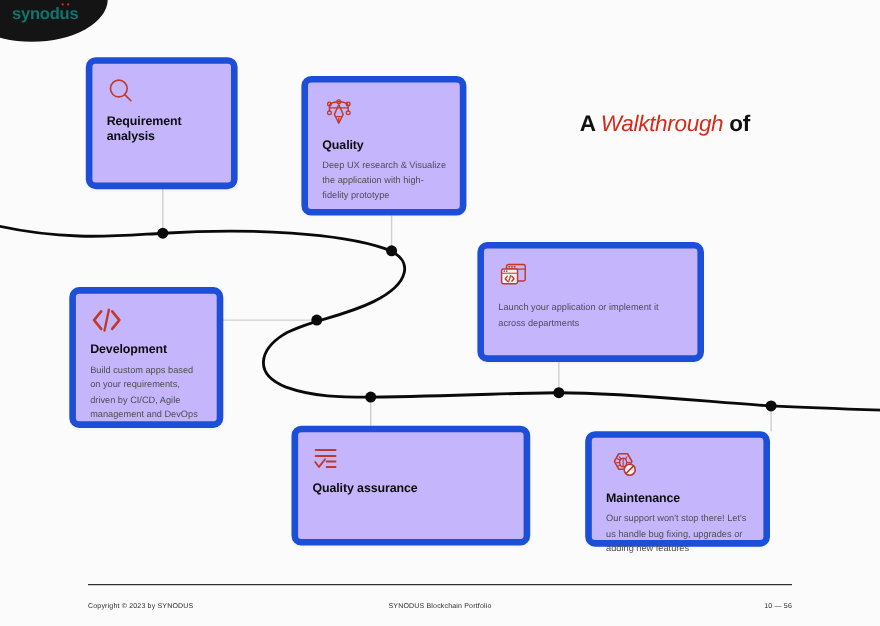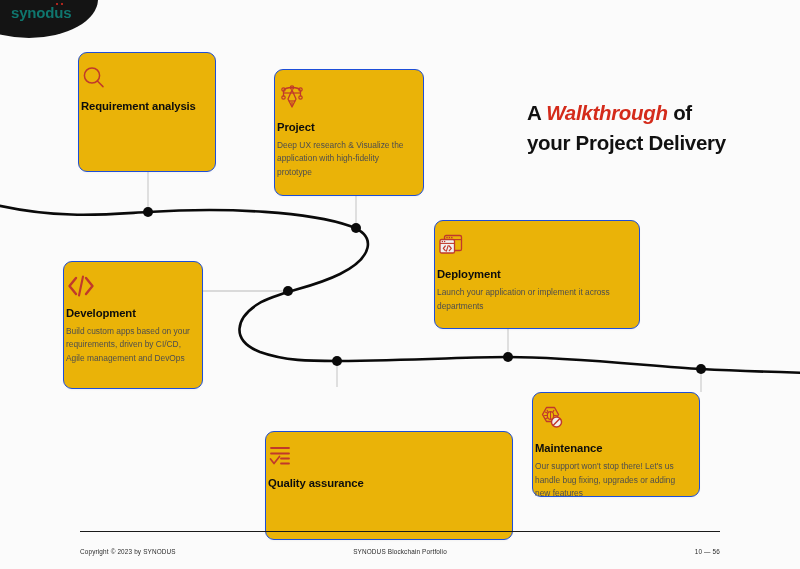--- a/index.html
+++ b/index.html
@@ -73,26 +73,26 @@
     height: 569px;
     overflow: visible;
   }
   svg.connectors { z-index: 5; }
   svg.curve { z-index: 10; }
   svg.dots { z-index: 12; }
 
   
   .card {
     position: absolute;
-    background: #eab308;
-    border: 1px solid #1d4ed8;
+    background: #c4b5fd;
+    border: 6px solid #1d4ed8;
     border-radius: 9px;
     box-sizing: border-box;
     z-index: 20;
-    padding: 12px 12px 12px 2px;
+    padding: 12px 12px 12px 13px;
     box-shadow: 0 1px 2px rgba(0,0,0,0.035);
   }
   .card .icon {
     display: block;
     margin-bottom: 9px;
     line-height: 0;
   }
   .card .card-title {
     font-size: 11.3px;
     font-weight: 700;
@@ -106,21 +106,21 @@
     font-weight: 400;
     color: #4e4e4e;
     line-height: 13.4px;
     margin: 0;
   }
 
   #card-requirement { left: 78px;  top: 52px;  width: 138px; height: 120px; }
   #card-design      { left: 274px; top: 69px;  width: 150px; height: 127px; }
   #card-development { left: 50px;  top: 261px; width: 140px; height: 128px; margin-left: 13px; }
   #card-deployment  { left: 434px; top: 220px; width: 206px; height: 109px; }
-  #card-quality     { left: 265px; top: 387px; width: 248px; height: 109px; margin-top: 44px; }
+  #card-quality     { left: 265px; top: 387px; width: 217px; height: 109px; }
   #card-maintenance { left: 532px; top: 392px; width: 168px; height: 105px; }
 
   #card-deployment .card-desc,
   #card-quality .card-desc,
   #card-maintenance .card-desc { line-height: 13.6px; }
 
   
   .headline {
     position: absolute;
     left: 527px;
@@ -129,21 +129,21 @@
     z-index: 25;
     font-size: 20.5px;
     font-weight: 700;
     line-height: 30px;
     letter-spacing: -0.3px;
     color: #111111;
   }
   .headline .hl-accent {
     color: #d42b1b;
     font-style: italic;
-    font-weight: 700;
+    font-weight: 400;
   }
 
   
   .footer-rule {
     position: absolute;
     left: 80px;
     top: 531px;
     width: 640px;
     height: 1px;
     background: #1a1a1a;
@@ -210,21 +210,20 @@
 
   <div class="logo-blob-2"></div>
   <div class="logo-text">synodus</div>
   <div class="logo-dots">
       <i></i>
       <i></i>
     </div>
 
   <div class="headline">
     <span>A </span><span class="hl-accent">Walkthrough</span><span> of</span><br>
-    <span>your Project Delivery</span>
   </div>
 
   <div class="card" id="card-requirement">
     <span class="icon">
       <svg width="26" height="26" viewBox="0 0 26 26">
         <circle cx="11" cy="10.5" r="7.6" fill="none" stroke="#c0392b" stroke-width="1.5"></circle>
         <line x1="16.4" y1="16" x2="22" y2="21.6" stroke="#c0392b" stroke-width="1.5" stroke-linecap="round"></line>
       </svg>
     </span>
     <p class="card-title">Requirement analysis</p>
@@ -240,21 +239,21 @@
         <circle cx="6.5" cy="7.5" r="1.7" fill="none" stroke="#c0392b" stroke-width="1.2"></circle>
         <circle cx="23.5" cy="7.5" r="1.7" fill="none" stroke="#c0392b" stroke-width="1.2"></circle>
         <circle cx="6.5" cy="15.5" r="1.7" fill="none" stroke="#c0392b" stroke-width="1.2"></circle>
         <circle cx="23.5" cy="15.5" r="1.7" fill="none" stroke="#c0392b" stroke-width="1.2"></circle>
         <circle cx="15" cy="5.5" r="1.7" fill="none" stroke="#c0392b" stroke-width="1.2"></circle>
         <path d="M15 8 L19 17 L15 25 L11 17 Z" fill="none" stroke="#c0392b" stroke-width="1.3" stroke-linejoin="round"></path>
         <line x1="11.8" y1="19" x2="18.2" y2="19" stroke="#c0392b" stroke-width="1.2"></line>
         <line x1="15" y1="20" x2="15" y2="24" stroke="#c0392b" stroke-width="1.2"></line>
       </svg>
     </span>
-    <p class="card-title">Project</p>
+    <p class="card-title">Quality</p>
     <p class="card-desc">Deep UX research &amp; Visualize the application with high-fidelity prototype</p>
   </div>
 
   <div class="card" id="card-development">
     <span class="icon">
       <svg width="30" height="24" viewBox="0 0 30 24">
         <path d="M10 4 L3.5 12 L10 20" fill="none" stroke="#c0392b" stroke-width="2.4" stroke-linecap="round" stroke-linejoin="round"></path>
         <path d="M20 4 L26.5 12 L20 20" fill="none" stroke="#c0392b" stroke-width="2.4" stroke-linecap="round" stroke-linejoin="round"></path>
         <line x1="17" y1="2.5" x2="13" y2="21.5" stroke="#c0392b" stroke-width="2.1" stroke-linecap="round"></line>
       </svg>
@@ -273,21 +272,20 @@
         <circle cx="14.8" cy="4.5" r="0.8" fill="#c0392b"></circle>
         <rect x="3" y="6.5" width="14.5" height="13.5" rx="1.6" fill="#f1f1f1" stroke="#c0392b" stroke-width="1.3"></rect>
         <line x1="3" y1="10.4" x2="17.5" y2="10.4" stroke="#c0392b" stroke-width="1.1"></line>
         <circle cx="5.4" cy="8.5" r="0.75" fill="#c0392b"></circle>
         <circle cx="7.6" cy="8.5" r="0.75" fill="#c0392b"></circle>
         <path d="M8.3 13 L6.3 15.4 L8.3 17.7" fill="none" stroke="#c0392b" stroke-width="1.2" stroke-linecap="round" stroke-linejoin="round"></path>
         <path d="M12.3 13 L14.3 15.4 L12.3 17.7" fill="none" stroke="#c0392b" stroke-width="1.2" stroke-linecap="round" stroke-linejoin="round"></path>
         <line x1="11.2" y1="12.5" x2="9.4" y2="18.2" stroke="#c0392b" stroke-width="1.1" stroke-linecap="round"></line>
       </svg>
     </span>
-    <p class="card-title">Deployment</p>
     <p class="card-desc">Launch your application or implement it across departments</p>
   </div>
 
   <div class="card" id="card-quality">
     <span class="icon">
       <svg width="30" height="24" viewBox="0 0 30 24">
         <line x1="3" y1="4" x2="21" y2="4" stroke="#c0392b" stroke-width="1.8" stroke-linecap="round"></line>
         <line x1="3" y1="9.5" x2="21" y2="9.5" stroke="#c0392b" stroke-width="1.8" stroke-linecap="round"></line>
         <line x1="13" y1="14.5" x2="21" y2="14.5" stroke="#c0392b" stroke-width="1.8" stroke-linecap="round"></line>
         <line x1="13" y1="19.5" x2="21" y2="19.5" stroke="#c0392b" stroke-width="1.8" stroke-linecap="round"></line>

